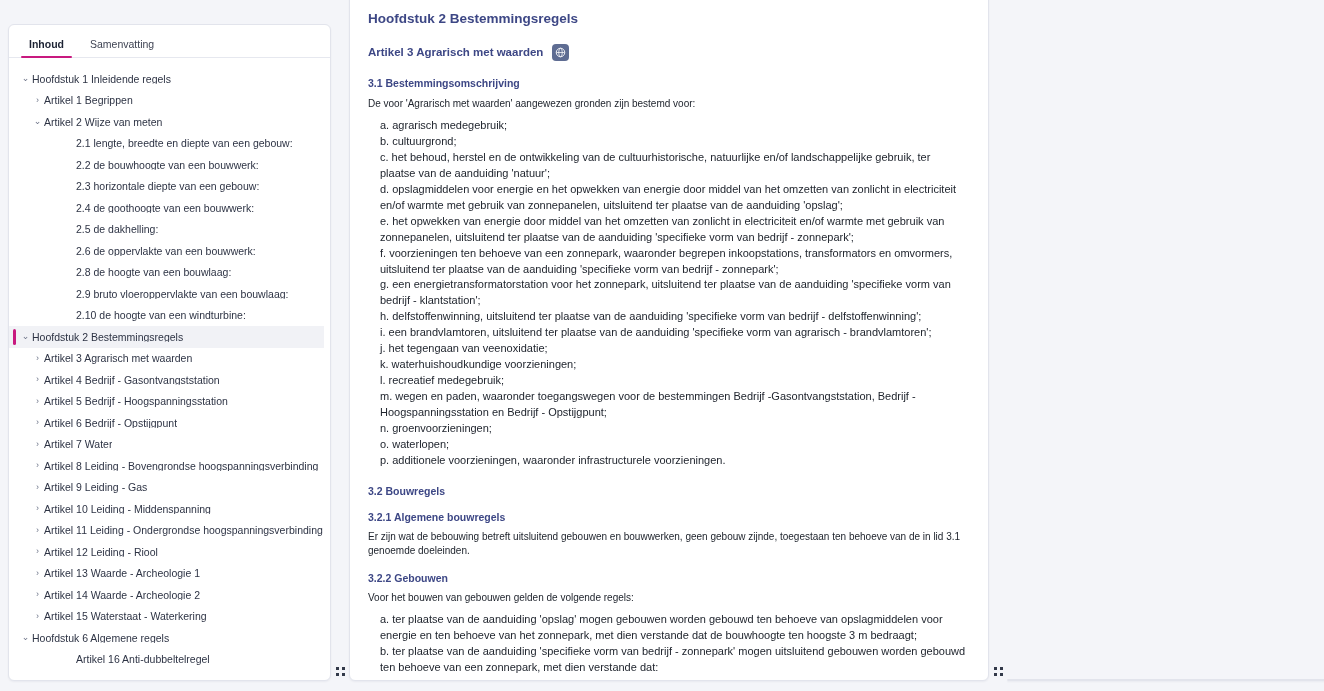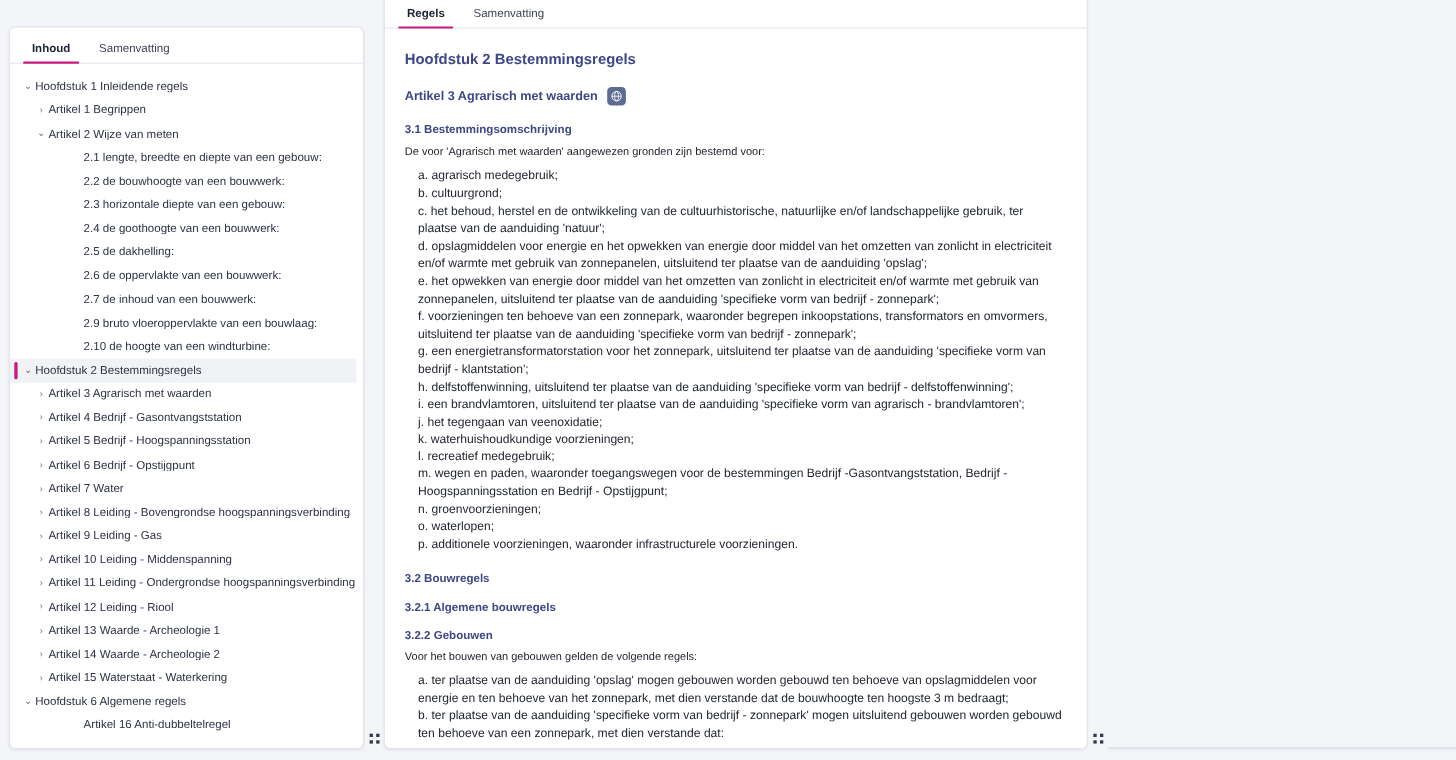--- a/index.html
+++ b/index.html
@@ -242,21 +242,21 @@
         <div class="toc-row lvl3">
           <span class="chev"></span>
           <span class="toc-label">2.5 de dakhelling:</span>
         </div>
         <div class="toc-row lvl3">
           <span class="chev"></span>
           <span class="toc-label">2.6 de oppervlakte van een bouwwerk:</span>
         </div>
         <div class="toc-row lvl3">
           <span class="chev"></span>
-          <span class="toc-label">2.7 de inhoud van een bouwwerk:</span>
+          <span class="toc-label">2.8 de hoogte van een bouwlaag:</span>
         </div>
         <div class="toc-row lvl3">
           <span class="chev"></span>
           <span class="toc-label">2.9 bruto vloeroppervlakte van een bouwlaag:</span>
         </div>
         <div class="toc-row lvl3">
           <span class="chev"></span>
           <span class="toc-label">2.10 de hoogte van een windturbine:</span>
         </div>
         <div class="toc-row lvl1 active">
@@ -372,20 +372,21 @@
           <div class="li">l. recreatief medegebruik;</div>
           <div class="li">m. wegen en paden, waaronder toegangswegen voor de bestemmingen Bedrijf -Gasontvangststation, Bedrijf - Hoogspanningsstation en Bedrijf - Opstijgpunt;</div>
           <div class="li">n. groenvoorzieningen;</div>
           <div class="li">o. waterlopen;</div>
           <div class="li">p. additionele voorzieningen, waaronder infrastructurele voorzieningen.</div>
         </div>
 
       <div class="h-lid">3.2 Bouwregels</div>
 
       <div class="h-sub">3.2.1 Algemene bouwregels</div>
+      <div class="para">Er zijn wat de bebouwing betreft uitsluitend gebouwen en bouwwerken, geen gebouw zijnde, toegestaan ten behoeve van de in lid 3.1 genoemde doeleinden.</div>
 
       <div class="h-sub">3.2.2 Gebouwen</div>
       <div class="para">Voor het bouwen van gebouwen gelden de volgende regels:</div>
 
       <div class="list">
         <div class="li">a. ter plaatse van de aanduiding 'opslag' mogen gebouwen worden gebouwd ten behoeve van opslagmiddelen voor energie en ten behoeve van het zonnepark, met dien verstande dat de bouwhoogte ten hoogste 3 m bedraagt;</div>
         <div class="li">b. ter plaatse van de aanduiding 'specifieke vorm van bedrijf - zonnepark' mogen uitsluitend gebouwen worden gebouwd ten behoeve van een zonnepark, met dien verstande dat:</div>
 
       </div>
     </div>

